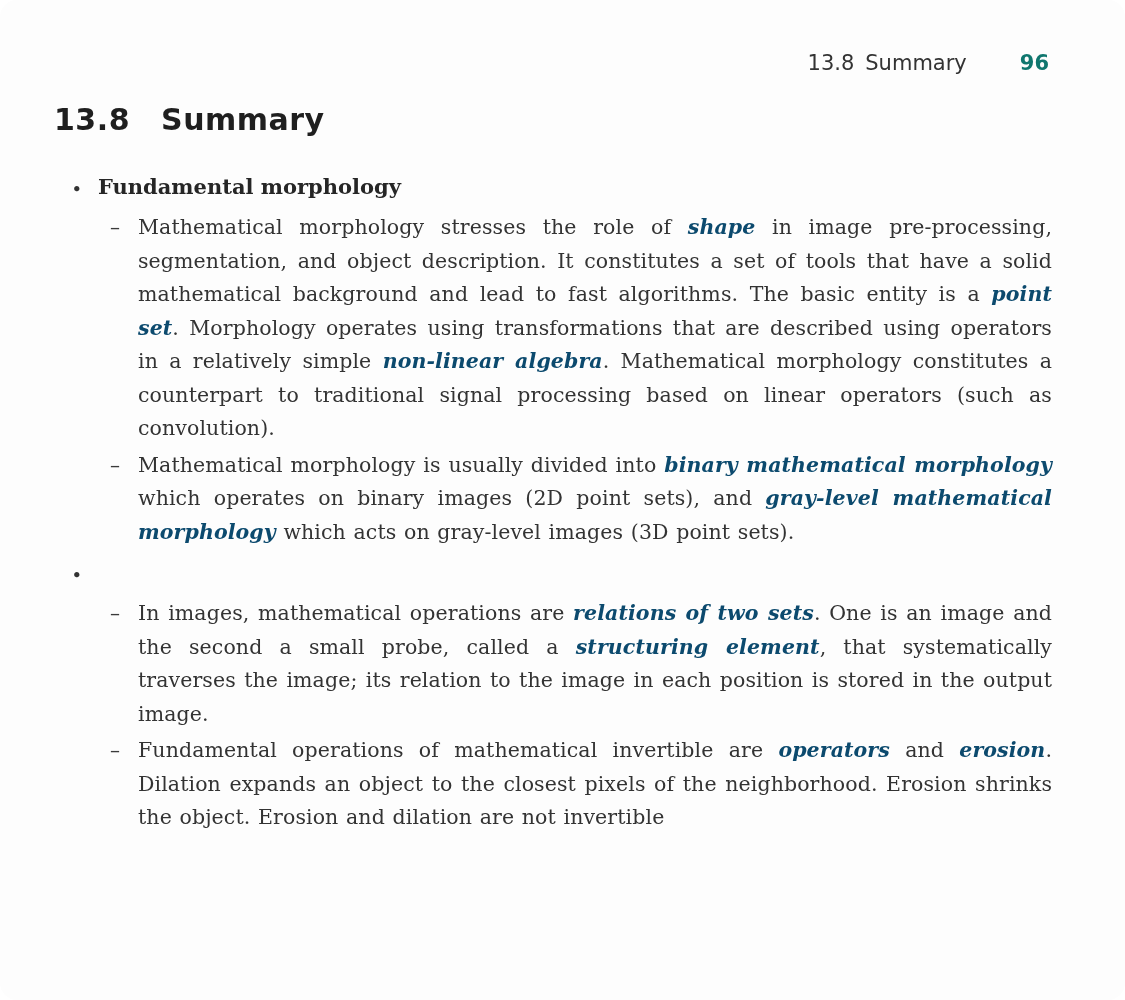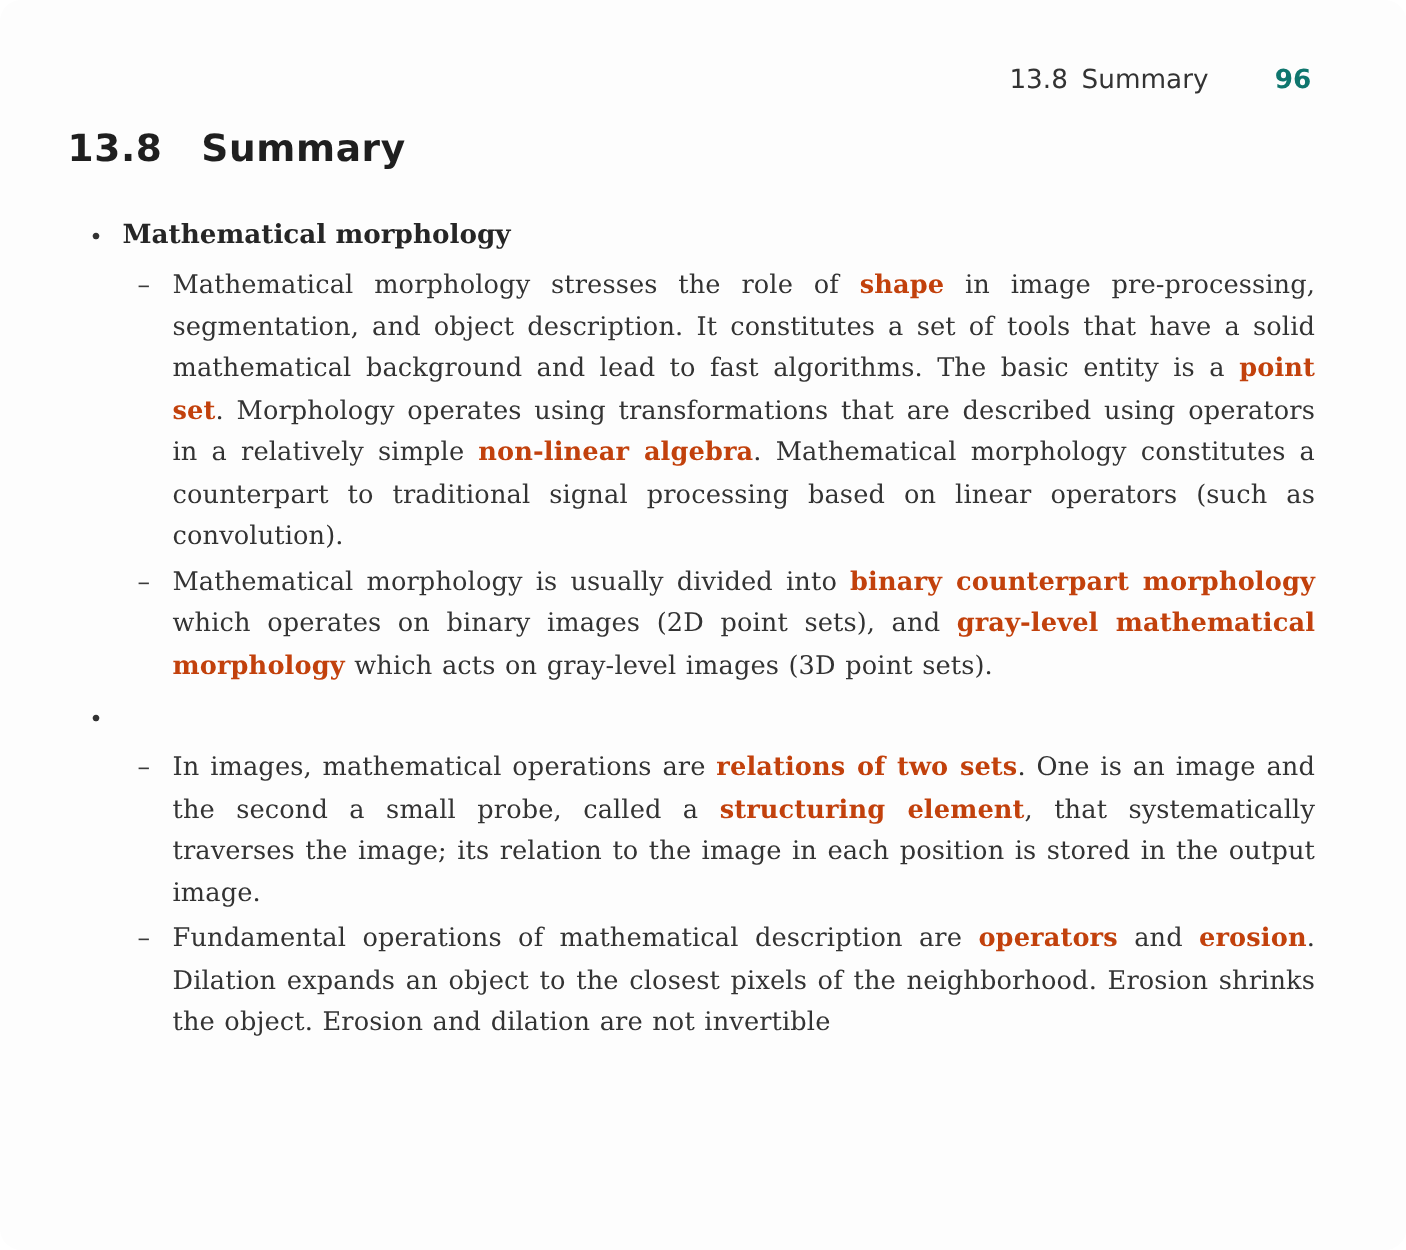--- a/index.html
+++ b/index.html
@@ -87,21 +87,21 @@
   }
   .item-text {
     flex: 1 1 auto;
     text-align: justify;
     font-size: 20.5px;
     line-height: 33.5px;
     letter-spacing: 0.1px;
     word-spacing: 1px;
     color: #333;
   }
-  .item-text .b { font-weight: bold; color: #c2410c; }
+  .item-text .b { font-weight: bold; color: #0c4a6e; font-style: italic; }
 </style>
 </head>
 <body>
 
 <div class="page">
 
   <div class="running-head">
     <span class="sec-no">13.8</span>
     <span class="sec-title">Summary</span>
     <span class="page-no">96</span>
@@ -110,47 +110,47 @@
   <div class="section-heading">
     <span class="h-number">13.8</span>
     <span class="h-title">Summary</span>
   </div>
 
   <div class="content">
     <div id="bullet-list">
   <div class="group">
     <div class="group-title-row">
       <span class="bullet-marker">•</span>
-      <span class="group-title">Mathematical morphology</span>
+      <span class="group-title">Fundamental morphology</span>
     </div>
     <div class="group-items">
   <div class="sub-item">
     <span class="dash-marker">–</span>
     <div class="item-text"><span>Mathematical morphology stresses the role of </span><span class="b">shape</span><span> in image pre-processing, segmentation, and object description. It constitutes a set of tools that have a solid mathematical background and lead to fast algorithms. The basic entity is a </span><span class="b">point set</span><span>. Morphology operates using transformations that are described using operators in a relatively simple </span><span class="b">non-linear algebra</span><span>. Mathematical morphology constitutes a counterpart to traditional signal processing based on linear operators (such as convolution).</span></div>
   </div>
 
   <div class="sub-item">
     <span class="dash-marker">–</span>
-    <div class="item-text"><span>Mathematical morphology is usually divided into </span><span class="b">binary counterpart morphology</span><span> which operates on binary images (2D point sets), and </span><span class="b">gray-level mathematical morphology</span><span> which acts on gray-level images (3D point sets).</span></div>
+    <div class="item-text"><span>Mathematical morphology is usually divided into </span><span class="b">binary mathematical morphology</span><span> which operates on binary images (2D point sets), and </span><span class="b">gray-level mathematical morphology</span><span> which acts on gray-level images (3D point sets).</span></div>
   </div>
 </div>
   </div>
 
   <div class="group">
     <div class="group-title-row">
       <span class="bullet-marker">•</span>
     </div>
     <div class="group-items">
   <div class="sub-item">
     <span class="dash-marker">–</span>
     <div class="item-text"><span>In images, mathematical operations are </span><span class="b">relations of two sets</span><span>. One is an image and the second a small probe, called a </span><span class="b">structuring element</span><span>, that systematically traverses the image; its relation to the image in each position is stored in the output image.</span></div>
   </div>
 
   <div class="sub-item">
     <span class="dash-marker">–</span>
-    <div class="item-text"><span>Fundamental operations of mathematical description are </span><span class="b">operators</span><span> and </span><span class="b">erosion</span><span>. Dilation expands an object to the closest pixels of the neighborhood. Erosion shrinks the object. Erosion and dilation are not invertible</span></div>
+    <div class="item-text"><span>Fundamental operations of mathematical invertible are </span><span class="b">operators</span><span> and </span><span class="b">erosion</span><span>. Dilation expands an object to the closest pixels of the neighborhood. Erosion shrinks the object. Erosion and dilation are not invertible</span></div>
   </div>
 </div>
   </div>
 </div>
   </div>
 
 </div>
 
 </body></html>

